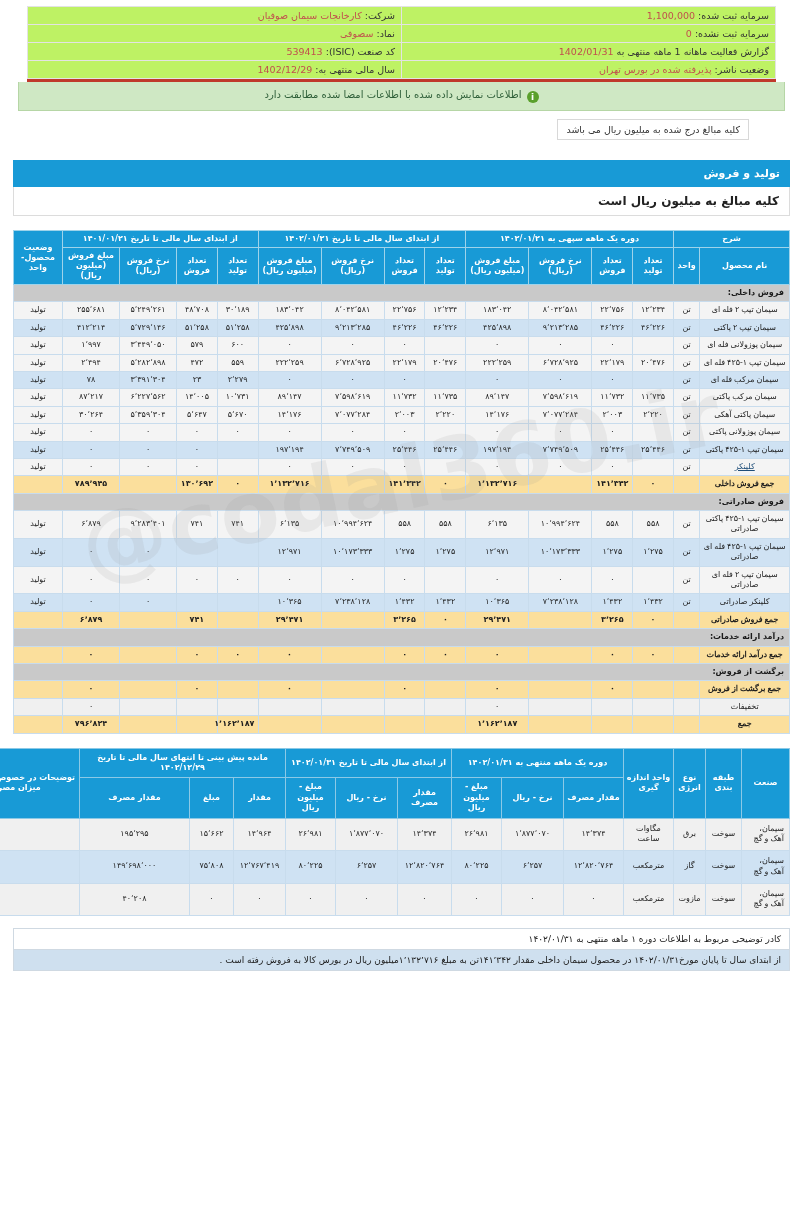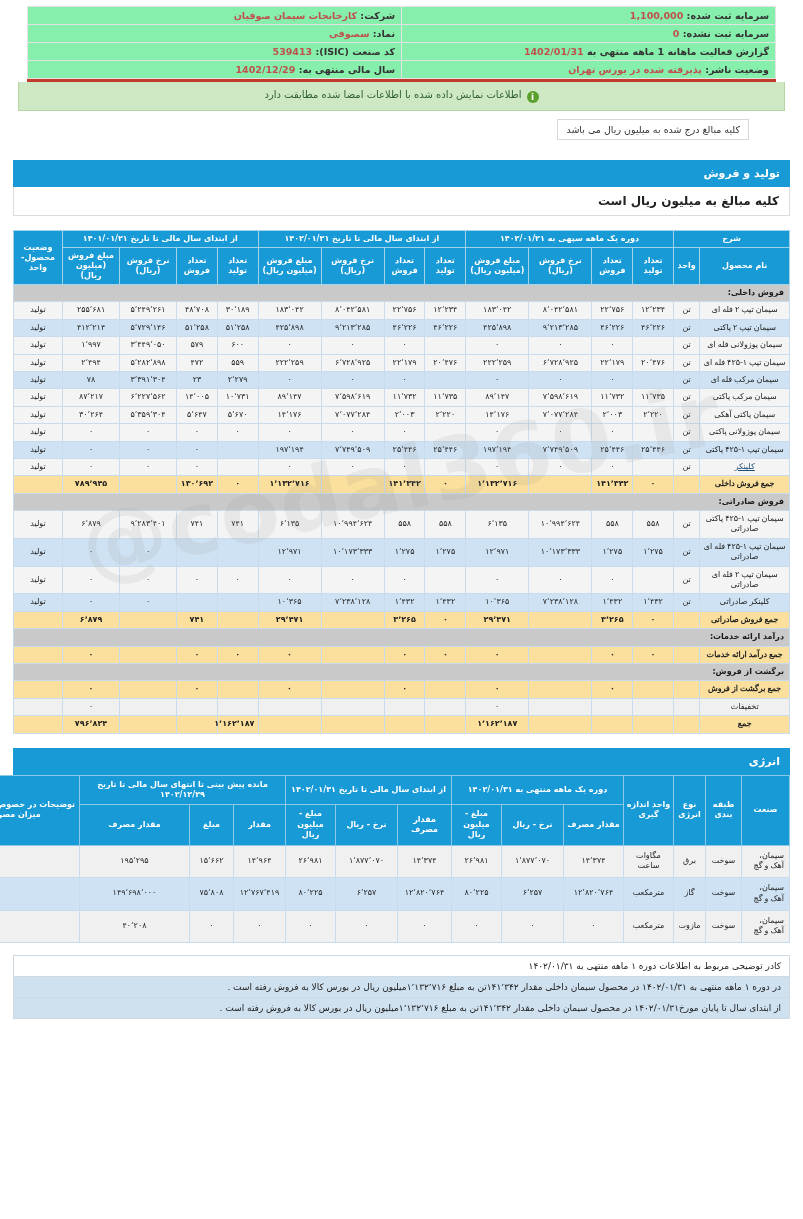--- a/index.html
+++ b/index.html
@@ -24,22 +24,21 @@
     width: 100%;
     border-collapse: collapse;
     font-size: 9.5px;
     color: #333;
   }
   table.ident td {
     border: 1px solid #e3e3e3;
     padding: 3px 6px;
     height: 18px;
     white-space: nowrap;
-    background: #86efac;
-    font-weight: bold;
+    background: #bef264;
   }
   table.ident td.right-cell { width: 50%; text-align: right; }
   table.ident td.left-cell  { width: 50%; text-align: right; }
   .lbl { color: #333; }
   .val { color: #c0504d; }
 
   .redline {
     height: 3px;
     background: #c0392b;
     margin: 0 27px;
@@ -675,21 +674,20 @@
             <td>۷۹۶٬۸۲۴</td>
             <td></td>
           </tr>
         </tbody>
     </table>
   </div>
 
   <div class="gap14"></div>
 
   <div class="sec-wrap">
-    <div class="sec-bar">انرژی</div>
     <table class="energy">
       <colgroup>
         <col style="width:48px">
           <col style="width:36px">
           <col style="width:32px">
           <col style="width:50px">
         <col style="width:60px">
           <col style="width:62px">
           <col style="width:50px">
         <col style="width:54px">
@@ -771,17 +769,16 @@
             <td>۰</td>
             <td>۴۰٬۲۰۸</td>
             <td></td>
           </tr>
         </tbody>
     </table>
   </div>
 
   <div class="notes" id="notes-wrap">
       <div class="note-row note-light">کادر توضیحی مربوط به اطلاعات دوره ۱ ماهه منتهی به ۱۴۰۲/۰۱/۳۱</div>
-      <div class="note-row note-dark">در دوره ۱ ماهه منتهی به ۱۴۰۲/۰۱/۳۱ در محصول سیمان داخلی مقدار ۱۴۱٬۳۴۲تن به مبلغ ۱٬۱۳۲٬۷۱۶میلیون ریال در بورس کالا به فروش رفته است .</div>
       <div class="note-row note-dark">از ابتدای سال تا پایان مورخ۱۴۰۲/۰۱/۳۱ در محصول سیمان داخلی مقدار ۱۴۱٬۳۴۲تن به مبلغ ۱٬۱۳۲٬۷۱۶میلیون ریال در بورس کالا به فروش رفته است .</div>
     </div>
 
 </div>
 
 </body></html>

